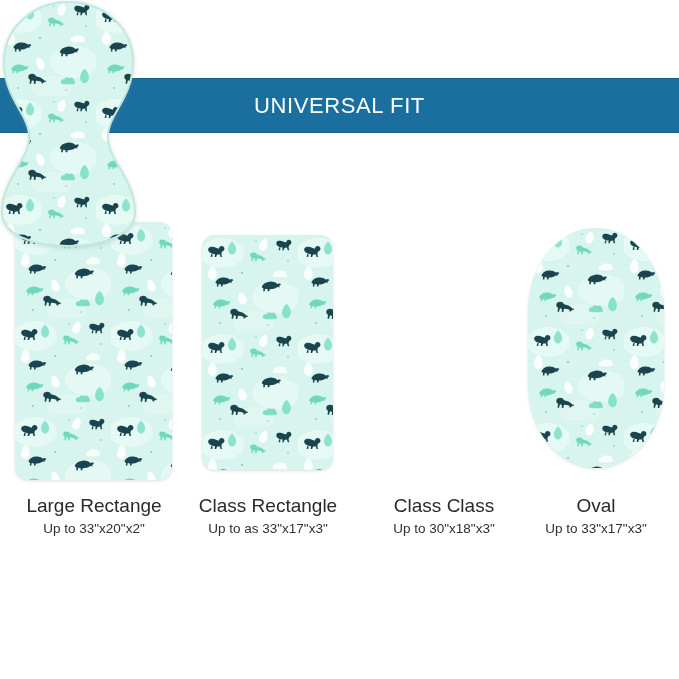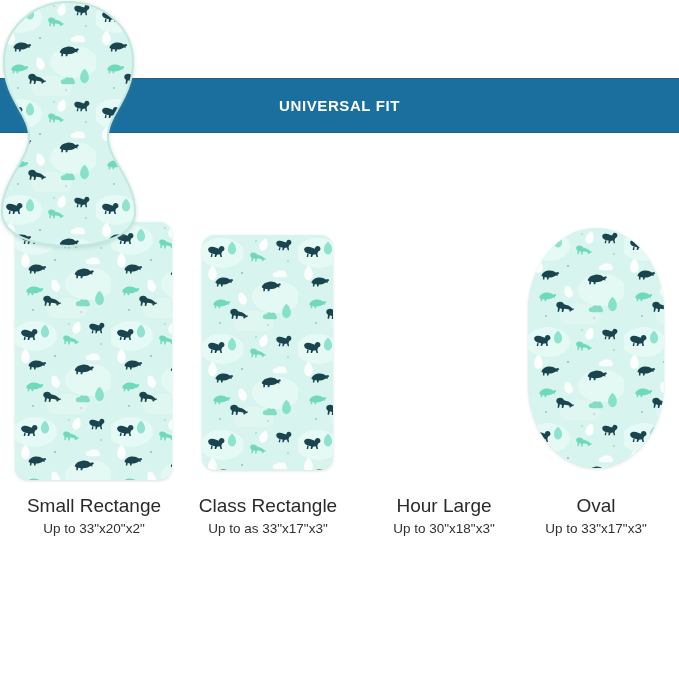--- a/index.html
+++ b/index.html
@@ -26,23 +26,23 @@
     background: #1a6f9e;
     border-top: 1px solid #17618a;
     border-bottom: 1px solid #17618a;
     box-sizing: border-box;
     display: flex;
     align-items: center;
     justify-content: center;
   }
   #banner-title {
     color: #ffffff;
-    font-size: 15px;
+    font-size: 22px;
     letter-spacing: 0.6px;
-    font-weight: 700;
+    font-weight: 400;
     font-family: "Liberation Sans", sans-serif;
   }
 
   
   .shape {
     position: absolute;
     overflow: hidden;
     background: #d5f3ec;
     box-shadow: 0 1px 3px rgba(120,150,145,0.28);
   }
@@ -244,30 +244,30 @@
   </div>
 </div>
 
 <div class="shape" id="shape-oval">
   <svg class="swatch" viewBox="0 0 136 240" preserveAspectRatio="none">
     <rect x="0" y="0" width="136" height="240" fill="url(#pat-dino)"></rect>
   </svg>
 </div>
 
 <div class="label-group" id="label-large-rectangle">
-  <div class="label-title">Small Rectange</div>
+  <div class="label-title">Large Rectange</div>
   <div class="label-sub">Up to 33"x20"x2"</div>
 </div>
 
 <div class="label-group" id="label-small-rectangle">
   <div class="label-title">Class Rectangle</div>
   <div class="label-sub">Up to as 33"x17"x3"</div>
 </div>
 
 <div class="label-group" id="label-hour-class">
-  <div class="label-title">Hour Large</div>
+  <div class="label-title">Class Class</div>
   <div class="label-sub">Up to 30"x18"x3"</div>
 </div>
 
 <div class="label-group" id="label-oval">
   <div class="label-title">Oval</div>
   <div class="label-sub">Up to 33"x17"x3"</div>
 </div>
 
 </body></html>

